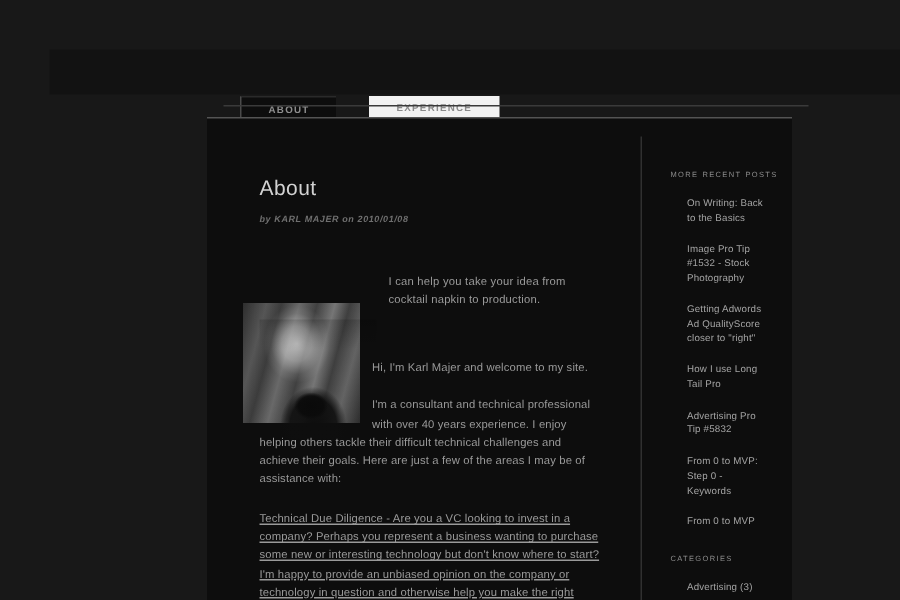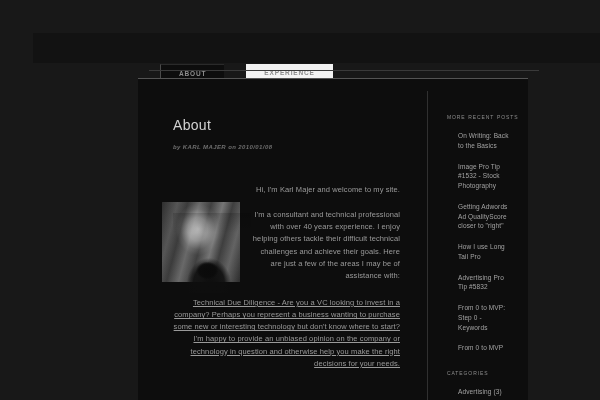--- a/index.html
+++ b/index.html
@@ -144,21 +144,20 @@
     padding-top: 21px;
   }
 
   .para {
     clear: none;
     font-size: 7.5px;
     color: #9a9a9a;
     line-height: 1.62;
     letter-spacing: 0.1px;
     margin-top: 13px;
-    text-align: right;
   }
   #para1 { margin-top: 34px; }
   #para3 { clear: both; padding-top: 2px; text-decoration: underline; }
 
   
   #sidebar {
     position: absolute;
     left: 279px;
     top: 0;
     width: 111px;
@@ -217,20 +216,21 @@
 
   <div id="main">
 
     <h1 id="page-title">About</h1>
     <div id="byline">by KARL MAJER on 2010/01/08</div>
 
     <div id="photo">
       <div id="photo-inner"></div>
     </div>
 
+    <div class="sub">I can help you take your idea from cocktail napkin to production.</div>
 
     <p class="para" id="para1">Hi, I'm Karl Majer and welcome to my site.</p>
     <p class="para" id="para2">I'm a consultant and technical professional with over 40 years experience. I enjoy helping others tackle their difficult technical challenges and achieve their goals. Here are just a few of the areas I may be of assistance with:</p>
     <p class="para" id="para3">Technical Due Diligence - Are you a VC looking to invest in a company? Perhaps you represent a business wanting to purchase some new or interesting technology but don't know where to start? I'm happy to provide an unbiased opinion on the company or technology in question and otherwise help you make the right decisions for your needs.</p>
   </div>
 
   <div id="sidebar">
 
     <div class="side-head">More Recent Posts</div>
     <div>

